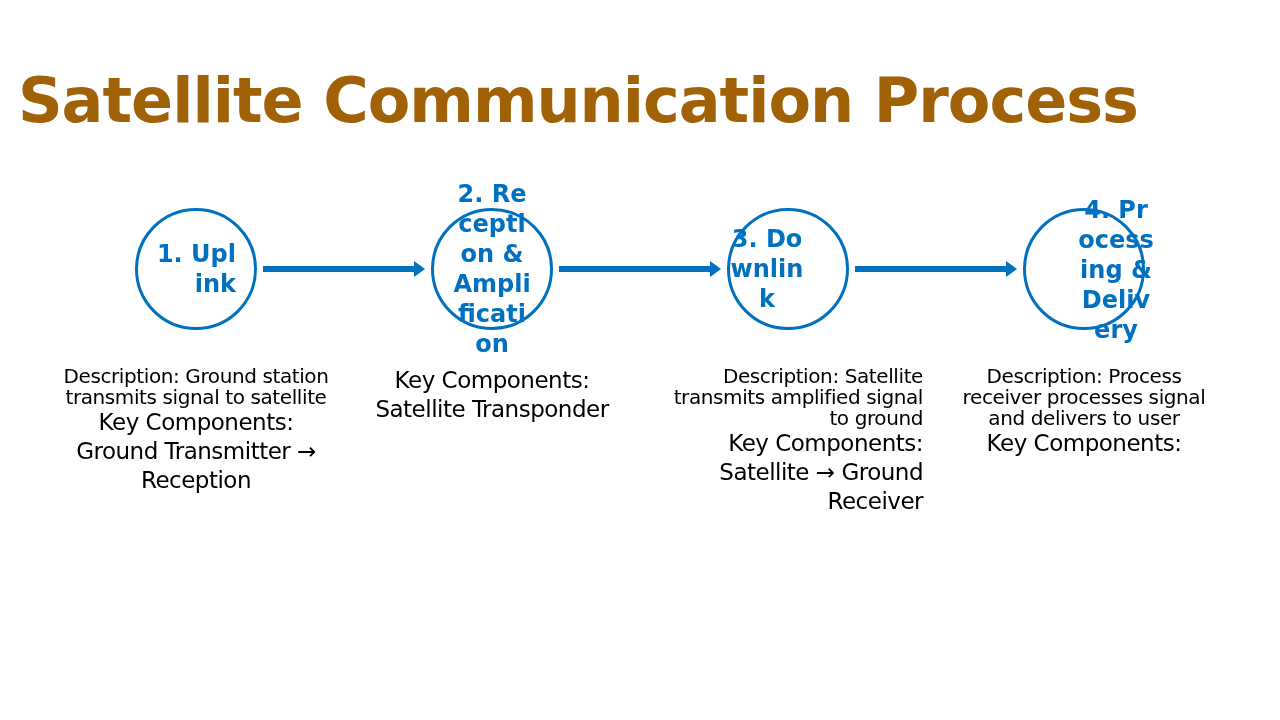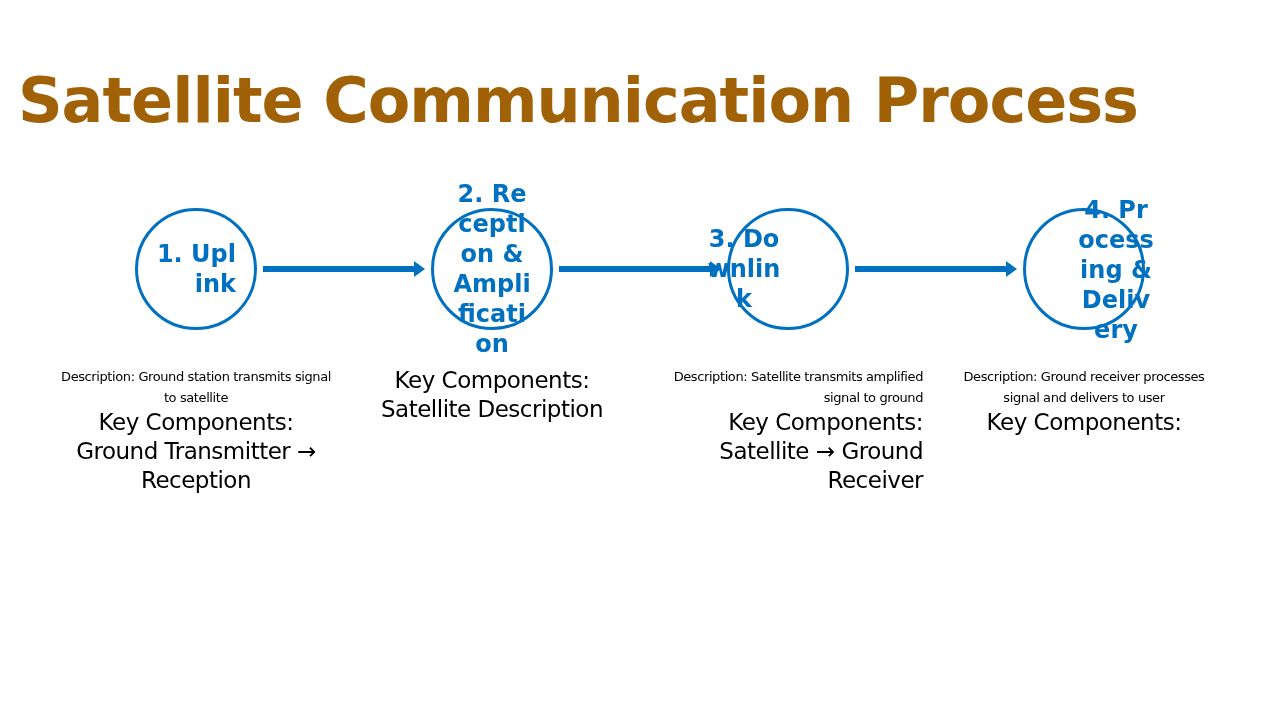--- a/index.html
+++ b/index.html
@@ -3,56 +3,56 @@
 <meta charset="utf-8">
 <style>
   html, body { margin: 0; padding: 0; background: #ffffff; }
   body { width: 1280px; height: 720px; position: relative; overflow: hidden; font-family: "Liberation Sans", sans-serif; }
   .title { position: absolute; left: 0; top: 64px; width: 1140px; text-align: center; font-size: 62px; font-weight: bold; color: #a16207; letter-spacing: -1px; font-family: "DejaVu Sans", sans-serif; padding-left: 8px; }
   .circle { position: absolute; width: 122px; height: 122px; border: 3px solid #0070c0; border-radius: 50%; box-sizing: border-box; background: transparent; }
   .circle-label { position: absolute; width: 80px; text-align: center; color: #0070c0; font-weight: bold; font-size: 24px; line-height: 30px; font-family: "DejaVu Sans", sans-serif; display: flex; align-items: center; justify-content: center; word-break: break-all; }
   .arrow { position: absolute; height: 6px; background: #0070c0; top: 266px; }
   .arrow::after { content: ""; position: absolute; right: -10px; top: -5px; border-left: 11px solid #0070c0; border-top: 8px solid transparent; border-bottom: 8px solid transparent; }
   .info { position: absolute; width: 270px; text-align: center; color: #000; }
-  .desc { font-size: 13px; line-height: 21px; font-family: "DejaVu Sans", sans-serif; letter-spacing: -0.4px; }
+  .desc { font-size: 20px; line-height: 21px; font-family: "DejaVu Sans", sans-serif; letter-spacing: -0.4px; }
   .keys { font-size: 23px; line-height: 29px; font-family: "DejaVu Sans", sans-serif; letter-spacing: -0.5px; }
 </style>
 </head>
 <body>
 
 <div class="title">Satellite Communication Process</div>
 
 <div class="circle" style="left:135px; top:208px;"></div>
 <div class="circle-label" style="left:156px; top:209px; height:120px;text-align:right;">1. Uplink</div>
 <div class="arrow" style="left:263px; width:152px;"></div>
 
 <div class="circle" style="left:431px; top:208px;"></div>
 <div class="circle-label" style="left:452px; top:164px; height:210px; word-break: break-all;">2. Reception &amp; Amplification</div>
 <div class="arrow" style="left:559px; width:152px;"></div>
 
 <div class="circle" style="left:727px; top:208px;"></div>
-<div class="circle-label" style="left:704px; top:209px; height:120px;">3. Downlink</div>
+<div class="circle-label" style="left:727px; top:209px; height:120px;">3. Downlink</div>
 <div class="arrow" style="left:855px; width:152px;"></div>
 
 <div class="circle" style="left:1023px; top:208px;"></div>
 <div class="circle-label" style="left:1044px; top:180px; height:180px;margin-left:32px;">4. Processing &amp; Delivery</div>
 
 <div class="info" style="left:61px; top:366px;">
   <div class="desc">Description: Ground station transmits signal to satellite</div>
   <div class="keys">Key Components:</div>
   <div class="keys">Ground Transmitter → Reception</div>
 </div>
 
 <div class="info" style="left:357px; top:366px;">
   <div class="keys">Key Components:</div>
-  <div class="keys">Satellite Description</div>
+  <div class="keys">Satellite Transponder</div>
 </div>
 
 <div class="info" style="left:653px; top:366px;text-align:right;">
   <div class="desc">Description: Satellite transmits amplified signal to ground</div>
   <div class="keys">Key Components:</div>
   <div class="keys">Satellite → Ground Receiver</div>
 </div>
 
 <div class="info" style="left:949px; top:366px;">
-  <div class="desc">Description: Ground receiver processes signal and delivers to user</div>
+  <div class="desc">Description: Process receiver processes signal and delivers to user</div>
   <div class="keys">Key Components:</div>
 </div>
 
 </body></html>

